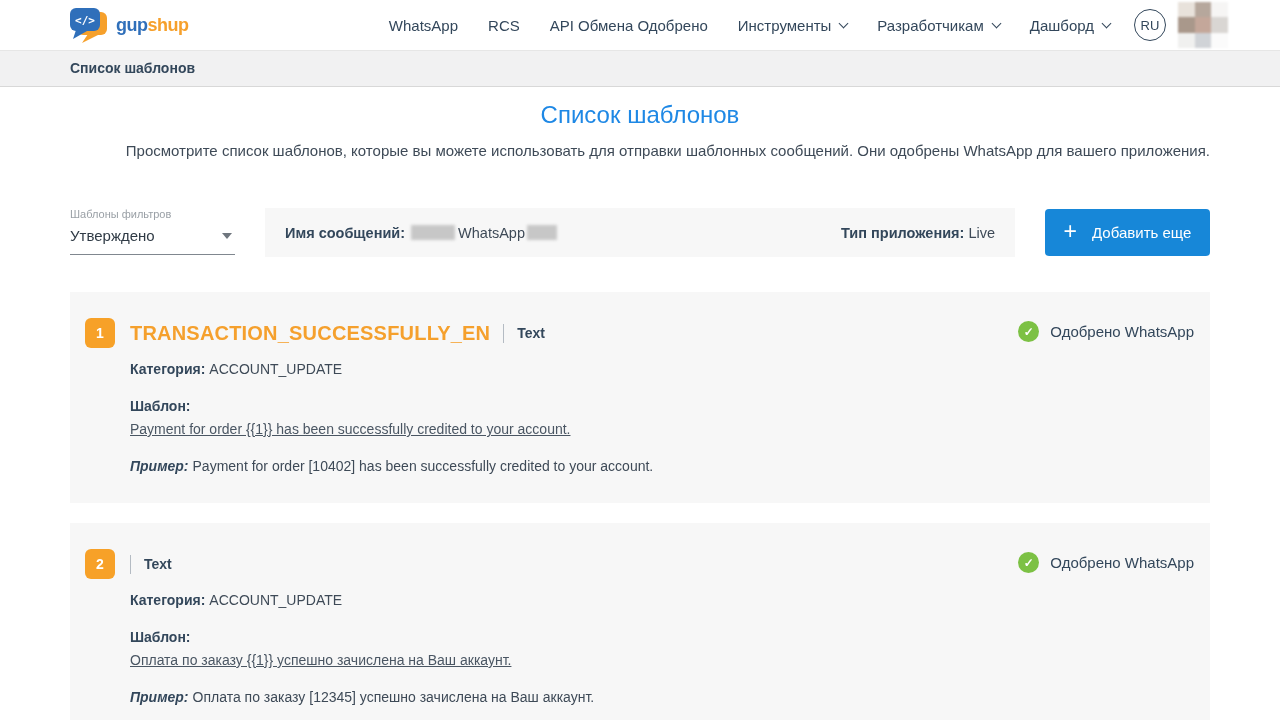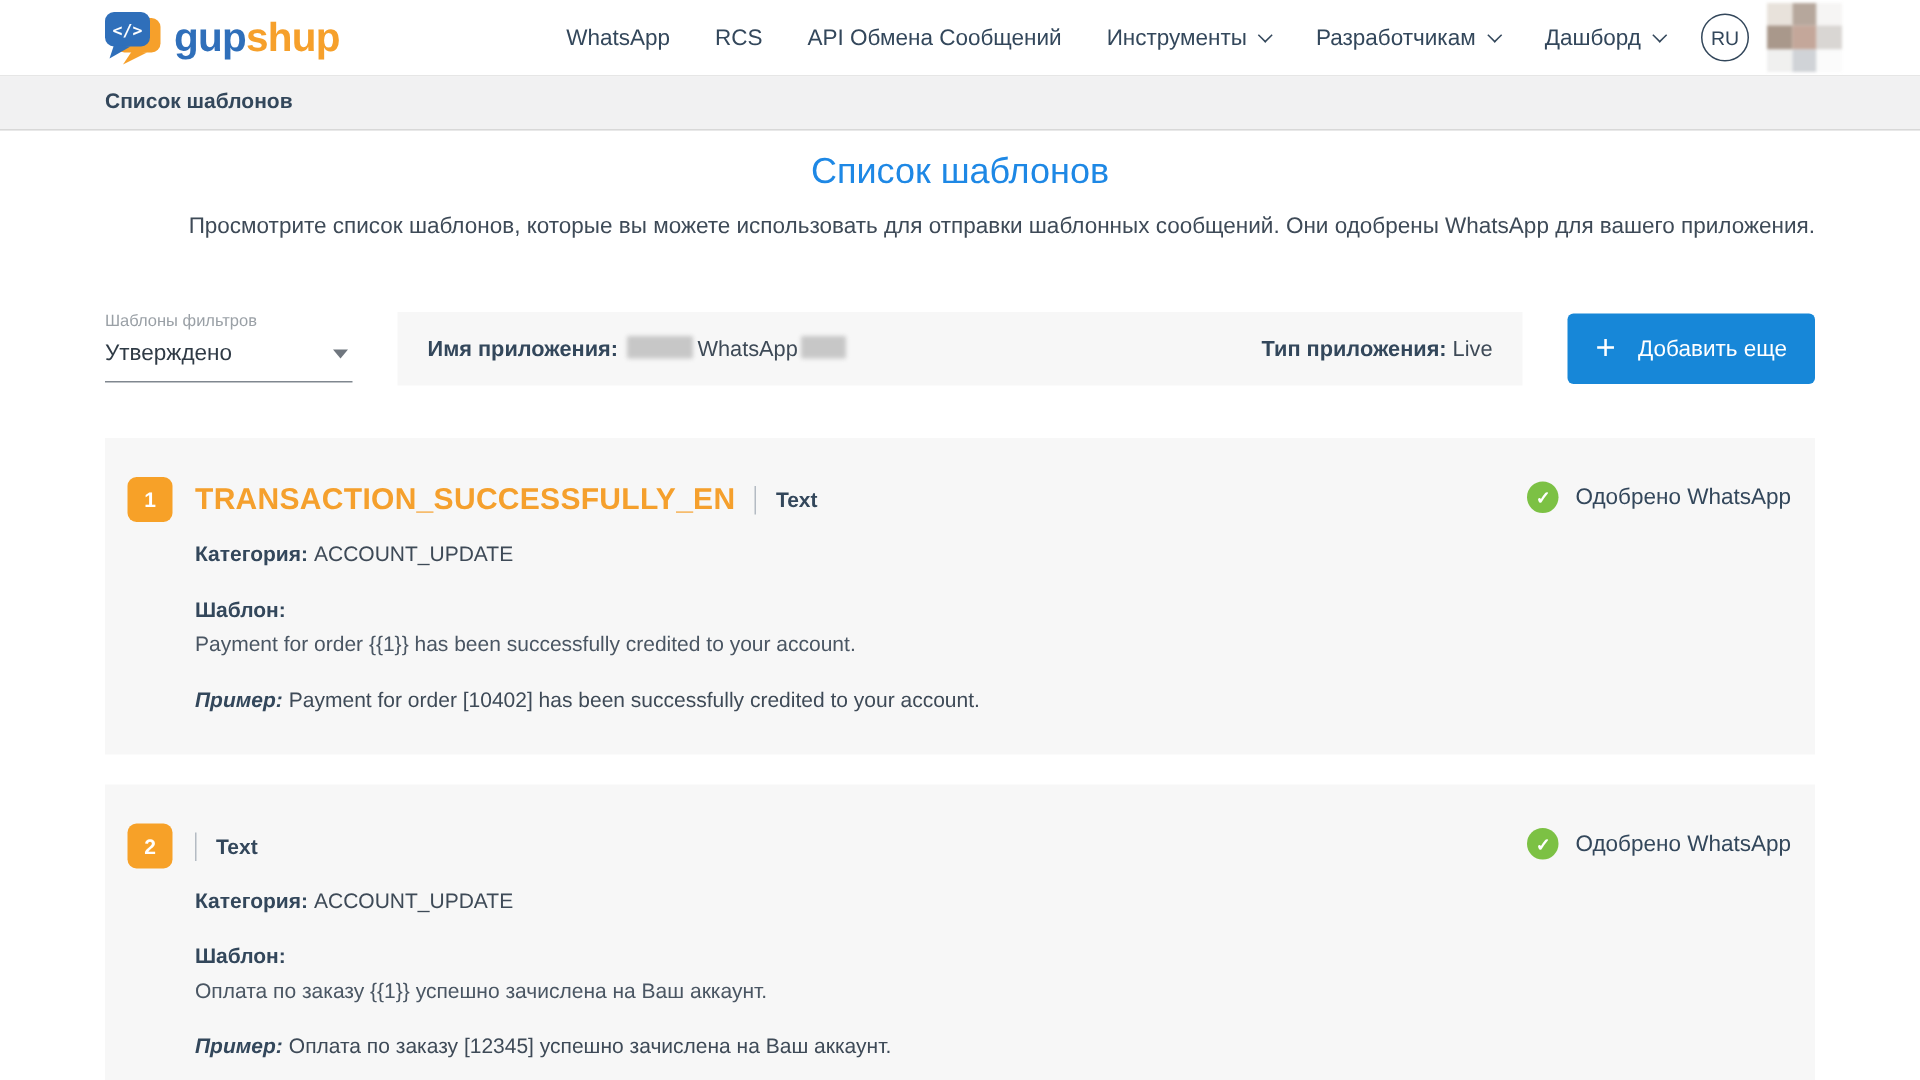--- a/index.html
+++ b/index.html
@@ -13,21 +13,21 @@
   
   .header {
     height: 51px;
     display: flex;
     align-items: center;
     padding: 0 52px 0 68px;
     background: #fff;
     border-bottom: 1px solid #e6e6e6;
   }
   .logo { display: flex; align-items: center; gap: 6px; cursor: pointer; }
-  .logo-text { font-size: 27px; font-weight: bold; letter-spacing: -0.5px; line-height: 1; }
+  .logo-text { font-size: 18px; font-weight: bold; letter-spacing: -0.5px; line-height: 1; }
   .logo-gup { color: #2f6fba; }
   .logo-shup { color: #f6a02b; }
   .nav { margin-left: auto; display: flex; align-items: center; }
   .nav-item {
     font-size: 15px;
     color: #33475b;
     text-decoration: none;
     margin-left: 30px;
     display: flex;
     align-items: center;
@@ -180,21 +180,21 @@
   }
   .name-row { display: flex; align-items: center; gap: 13px; min-height: 30px; }
   .tpl-name {
     color: #f5a02d; font-weight: bold; font-size: 20px;
     letter-spacing: 0.2px; text-decoration: none; cursor: pointer;
   }
   .vsep { width: 1px; height: 19px; background: #b4bbc3; }
   .tpl-type { font-weight: bold; font-size: 14px; color: #33475b; }
   .category-row { margin-top: 13px; font-size: 14px; }
   .tpl-label { margin-top: 21px; font-size: 14px; }
-  .tpl-text { margin-top: 7px; font-size: 14px; color: #4a5663; }
+  .tpl-text { margin-top: 7px; font-size: 14px; color: #4a5663; text-decoration: underline; }
   .example-row { margin-top: 21px; font-size: 14px; }
   .italic { font-style: italic; }
   .sp { margin-left: 4px; }
 </style>
 </head>
 <body>
 
 <header class="header">
   <div class="logo">
     <svg width="42" height="40" viewBox="0 0 42 40">
@@ -202,21 +202,21 @@
       <path d="M20 29 L14 38 L30 30 Z" fill="#f6a02b"></path>
       <rect x="2" y="3" width="30" height="23" rx="6" fill="#2f6fba"></rect>
       <path d="M8 25 L5 34 L19 26 Z" fill="#2f6fba"></path>
       <text x="17" y="19" font-size="11" font-weight="bold" fill="#ffffff" text-anchor="middle" font-family="DejaVu Sans Mono, monospace">&lt;/&gt;</text>
     </svg>
     <span class="logo-text"><span class="logo-gup">gup</span><span class="logo-shup">shup</span></span>
   </div>
   <nav class="nav">
     <a class="nav-item">WhatsApp</a>
     <a class="nav-item">RCS</a>
-    <a class="nav-item">API Обмена Сообщений</a>
+    <a class="nav-item">API Обмена Одобрено</a>
     <a class="nav-item">
         <span>Инструменты</span>
         <span class="chev"></span>
       </a>
     <a class="nav-item">
         <span>Разработчикам</span>
         <span class="chev"></span>
       </a>
     <a class="nav-item">
         <span>Дашборд</span>
@@ -251,21 +251,21 @@
     <div class="filter">
       <div class="filter-label">Шаблоны фильтров</div>
       <div class="filter-select">
         <span>Утверждено</span>
         <span class="caret"></span>
       </div>
     </div>
 
     <div class="app-info">
       <div>
-        <span class="bold-label">Имя приложения:</span><span class="redact redact-a"></span><span class="plain-val">WhatsApp</span><span class="redact redact-b"></span>
+        <span class="bold-label">Имя сообщений:</span><span class="redact redact-a"></span><span class="plain-val">WhatsApp</span><span class="redact redact-b"></span>
       </div>
       <div>
         <span class="bold-label">Тип приложения:</span><span class="plain-val sp">Live</span>
       </div>
     </div>
 
     <button class="add-btn">
       <span class="plus-icon">+</span>
       <span>Добавить еще</span>
     </button>

